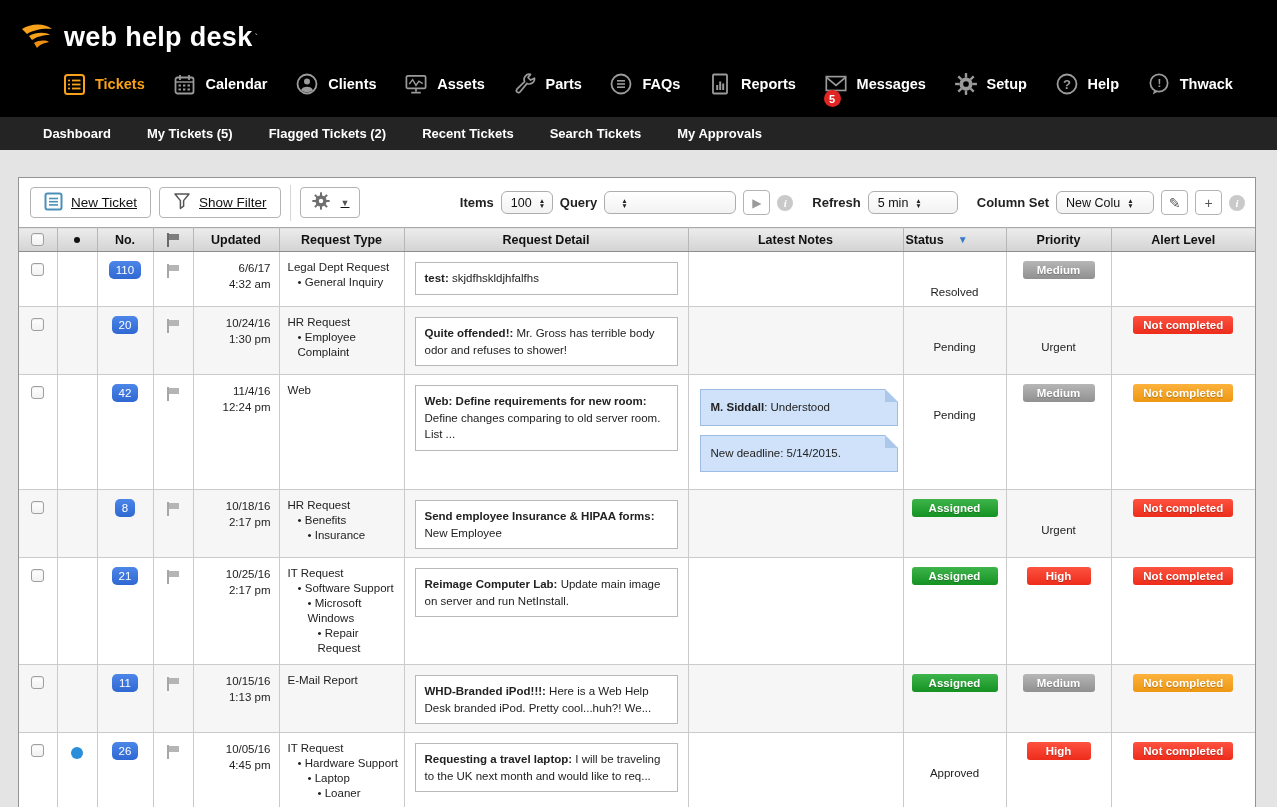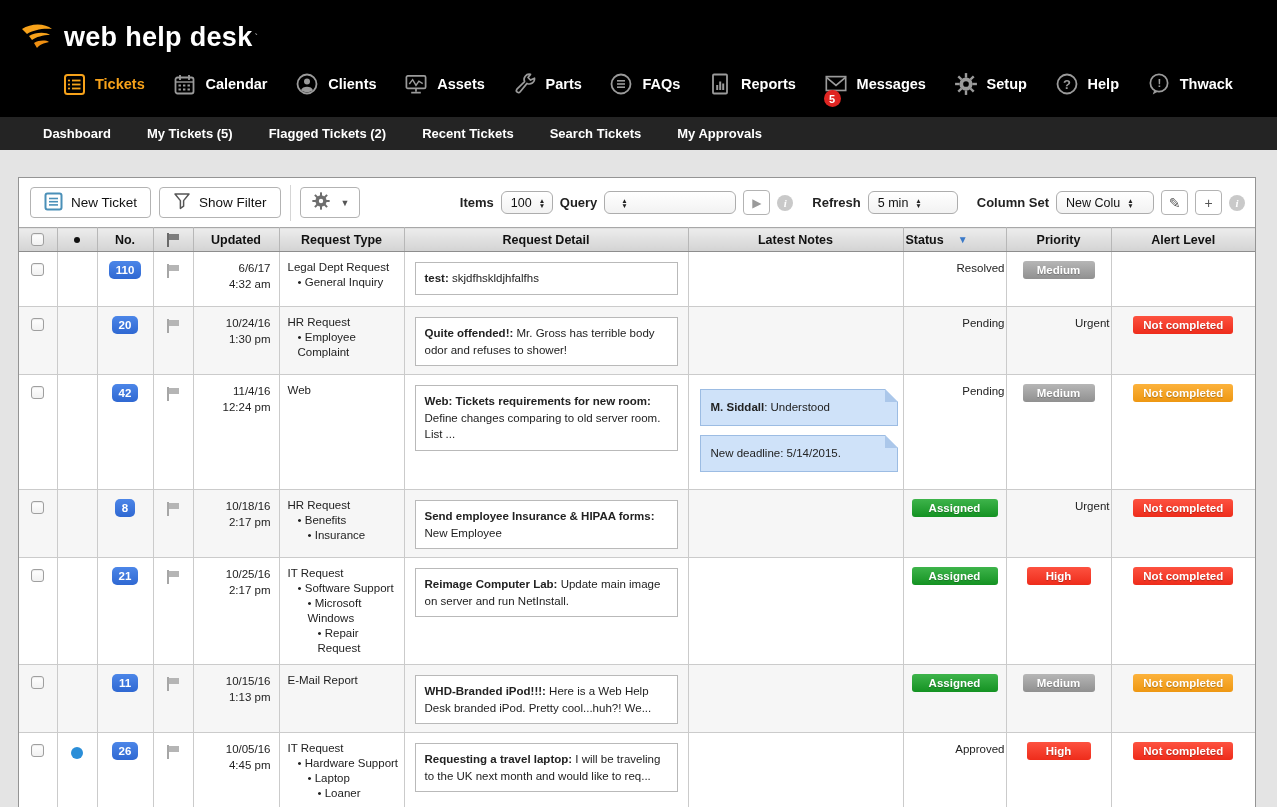--- a/index.html
+++ b/index.html
@@ -25,21 +25,21 @@
   
   .subnav { background:#242424; height:33px; display:flex; align-items:stretch; padding-left:25px; }
   .tab { display:flex; align-items:center; padding:0 18px; color:#fff; font-weight:bold; font-size:13px; cursor:pointer; white-space:nowrap; }
   .tab.active { background:#e4e4e4; color:#141414; }
   
   .content { padding:27px 0 0 18px; }
   .panel { width:1238px; background:#fff; border:1px solid #949494; }
   
   .toolbar { height:49px; display:flex; align-items:center; padding:0 10px 0 11px; background:#fff; }
   .btn { display:inline-flex; align-items:center; gap:8px; background:#fff; border:1px solid #b3b3b3; border-radius:4px;
-         height:31px; padding:0 13px; font-size:13.5px; color:#111; cursor:pointer; }
+         height:31px; padding:0 13px; font-size:13.5px; color:#111; cursor:pointer;text-decoration:underline; }
   .btn + .btn { margin-left:8px; }
   .vdivider { width:1px; height:36px; background:#d5d5d5; margin:0 9px; }
   .caret { color:#555; font-size:9px; margin-left:2px; }
   .right-controls { margin-left:auto; display:flex; align-items:center; gap:7px; }
   .lbl { font-size:13px; font-weight:bold; color:#222; }
   .lbl.gap { margin-left:12px; }
   .select { display:inline-flex; align-items:center; border:1px solid #adadad; border-radius:6px;
             background:linear-gradient(#ffffff,#f2f2f2); height:23px; padding:0 5px 0 9px; font-size:12.5px; color:#111; gap:7px; cursor:pointer; }
   .select.w52 { width:52px; } .select.w130 { width:132px; } .select.w90 { width:90px; } .select.w98 { width:98px; }
   .stepper { display:flex; flex-direction:column; align-items:center; line-height:5px; font-size:6.5px; color:#222; }
@@ -55,38 +55,38 @@
   thead th:last-child { border-right:none; }
   tbody td { border-right:1px solid #cbcbcb; border-bottom:1px solid #cbcbcb; vertical-align:top; font-size:11.5px; color:#222; background:#fff; }
   tbody td:last-child { border-right:none; }
   tr.even td { background:#f6f6f6; }
   .cell-center { text-align:center; }
   .checkbox { width:13px; height:13px; border:1px solid #9f9f9f; border-radius:3px; background:linear-gradient(#fff,#f1f1f1);
               box-shadow:inset 0 1px 1px rgba(0,0,0,.08); margin:0 auto; cursor:pointer; }
   tbody .checkbox { margin-top:10px; }
   .hdr-dot { width:6px; height:6px; border-radius:50%; background:#111; margin:0 auto; }
   .unread-dot { width:12px; height:12px; border-radius:50%; background:#2b8ed8; margin:13px auto 0; }
-  .ticket-no { display:inline-block; margin-top:8px; background:linear-gradient(#4c86e8,#2f68d2); color:#fff; font-weight:bold;
+  .ticket-no { display:inline-block; margin-top:8px; background:linear-gradient(#4c86e8,#2f68d2); color:#fff; font-weight:normal;
                font-size:11.5px; border-radius:5px; padding:3px 7px; min-width:20px; text-align:center; cursor:pointer; }
   .flag { width:16px; height:14px; position:relative; margin:0 auto; cursor:pointer; }
   tbody .flag { margin-top:11px; }
   .flag::before { content:''; position:absolute; left:2px; top:0; width:2px; height:14px; background:#a6a6a6; }
   .flag::after  { content:''; position:absolute; left:4px; top:1px; width:10px; height:6px; background:#b5b5b5; }
   .flag.dark::before { background:#696969; } .flag.dark::after { background:#7d7d7d; }
   .cell-updated { text-align:right; padding:8px 8px 0 0; line-height:1.4; }
   .cell-type { padding:8px 4px 0 8px; line-height:1.3; }
   .type-sub { position:relative; }
   .detail-box { margin:9px 9px 0 9px; border:1px solid #b9b9b9; background:#fff; padding:7px 9px; line-height:1.45; cursor:pointer; }
   .note { position:relative; width:198px; margin:0 0 9px 10px; background:#cfe2f9; border:1px solid #9cbce3; padding:10px 10px; line-height:1.3; }
   .note:first-child { margin-top:13px; }
   .note .fold-outer { position:absolute; top:-1px; right:-1px; width:0; height:0; border-style:solid;
                       border-width:0 13px 13px 0; border-color:transparent var(--foldbg,#fff) transparent transparent; }
   .note .fold-inner { position:absolute; top:-1px; right:-1px; width:0; height:0; border-style:solid;
                       border-width:13px 0 0 13px; border-color:transparent transparent transparent #abc7ea; }
-  .status-text { text-align:right; padding-top:9px; }
+  .status-text { text-align:center; padding-top:9px;margin-top:24px; }
   .badge-wrap { text-align:center; padding-top:8px; }
   .badge { display:inline-block; border-radius:3px; color:#fff; font-weight:bold; font-size:11.5px; padding:3px 8px; text-align:center;
            text-shadow:0 1px 1px rgba(0,0,0,.25); }
   .badge.green  { background:linear-gradient(var(--green1,#3eb44b),var(--green2,#149222)); min-width:86px; }
   .badge.red    { background:linear-gradient(var(--red1,#fd5240),var(--red2,#ee2c1b)); min-width:64px; }
   .badge.orange { background:linear-gradient(var(--orange1,#fcb23c),var(--orange2,#ee9712)); min-width:64px; }
   .badge.grey   { background:linear-gradient(var(--grey1,#b6b6b6),var(--grey2,#909090)); min-width:72px; }
   .badge.wide   { min-width:100px; }
   .th-status { display:flex; align-items:center; gap:14px; }
   .sort-arrow { color:#3a79c8; font-size:10px; }
@@ -455,21 +455,21 @@
               <div class="flag" style="margin-top:11px;"></div>
             </td>
             <td class="cell-updated">
               <div>11/4/16</div>
               <div>12:24 pm</div>
             </td>
             <td class="cell-type">
               <div>Web</div>
             </td>
             <td>
-              <div class="detail-box"><b>Web: Tickets requirements for new room:</b> <span>Define changes comparing to old server room. List ...</span></div>
+              <div class="detail-box"><b>Web: Define requirements for new room:</b> <span>Define changes comparing to old server room. List ...</span></div>
             </td>
             <td>
               <div class="note" style="--foldbg:#ffffff"><b>M. Siddall</b><span>: Understood</span><span class="fold-outer"></span><span class="fold-inner"></span></div>
               <div class="note" style="--foldbg:#ffffff"><span>New deadline: 5/14/2015.</span><span class="fold-outer"></span><span class="fold-inner"></span></div>
             </td>
             <td>
               <div class="status-text">Pending</div>
             </td>
             <td>
               <div class="badge-wrap"><span class="badge grey">Medium</span></div>

